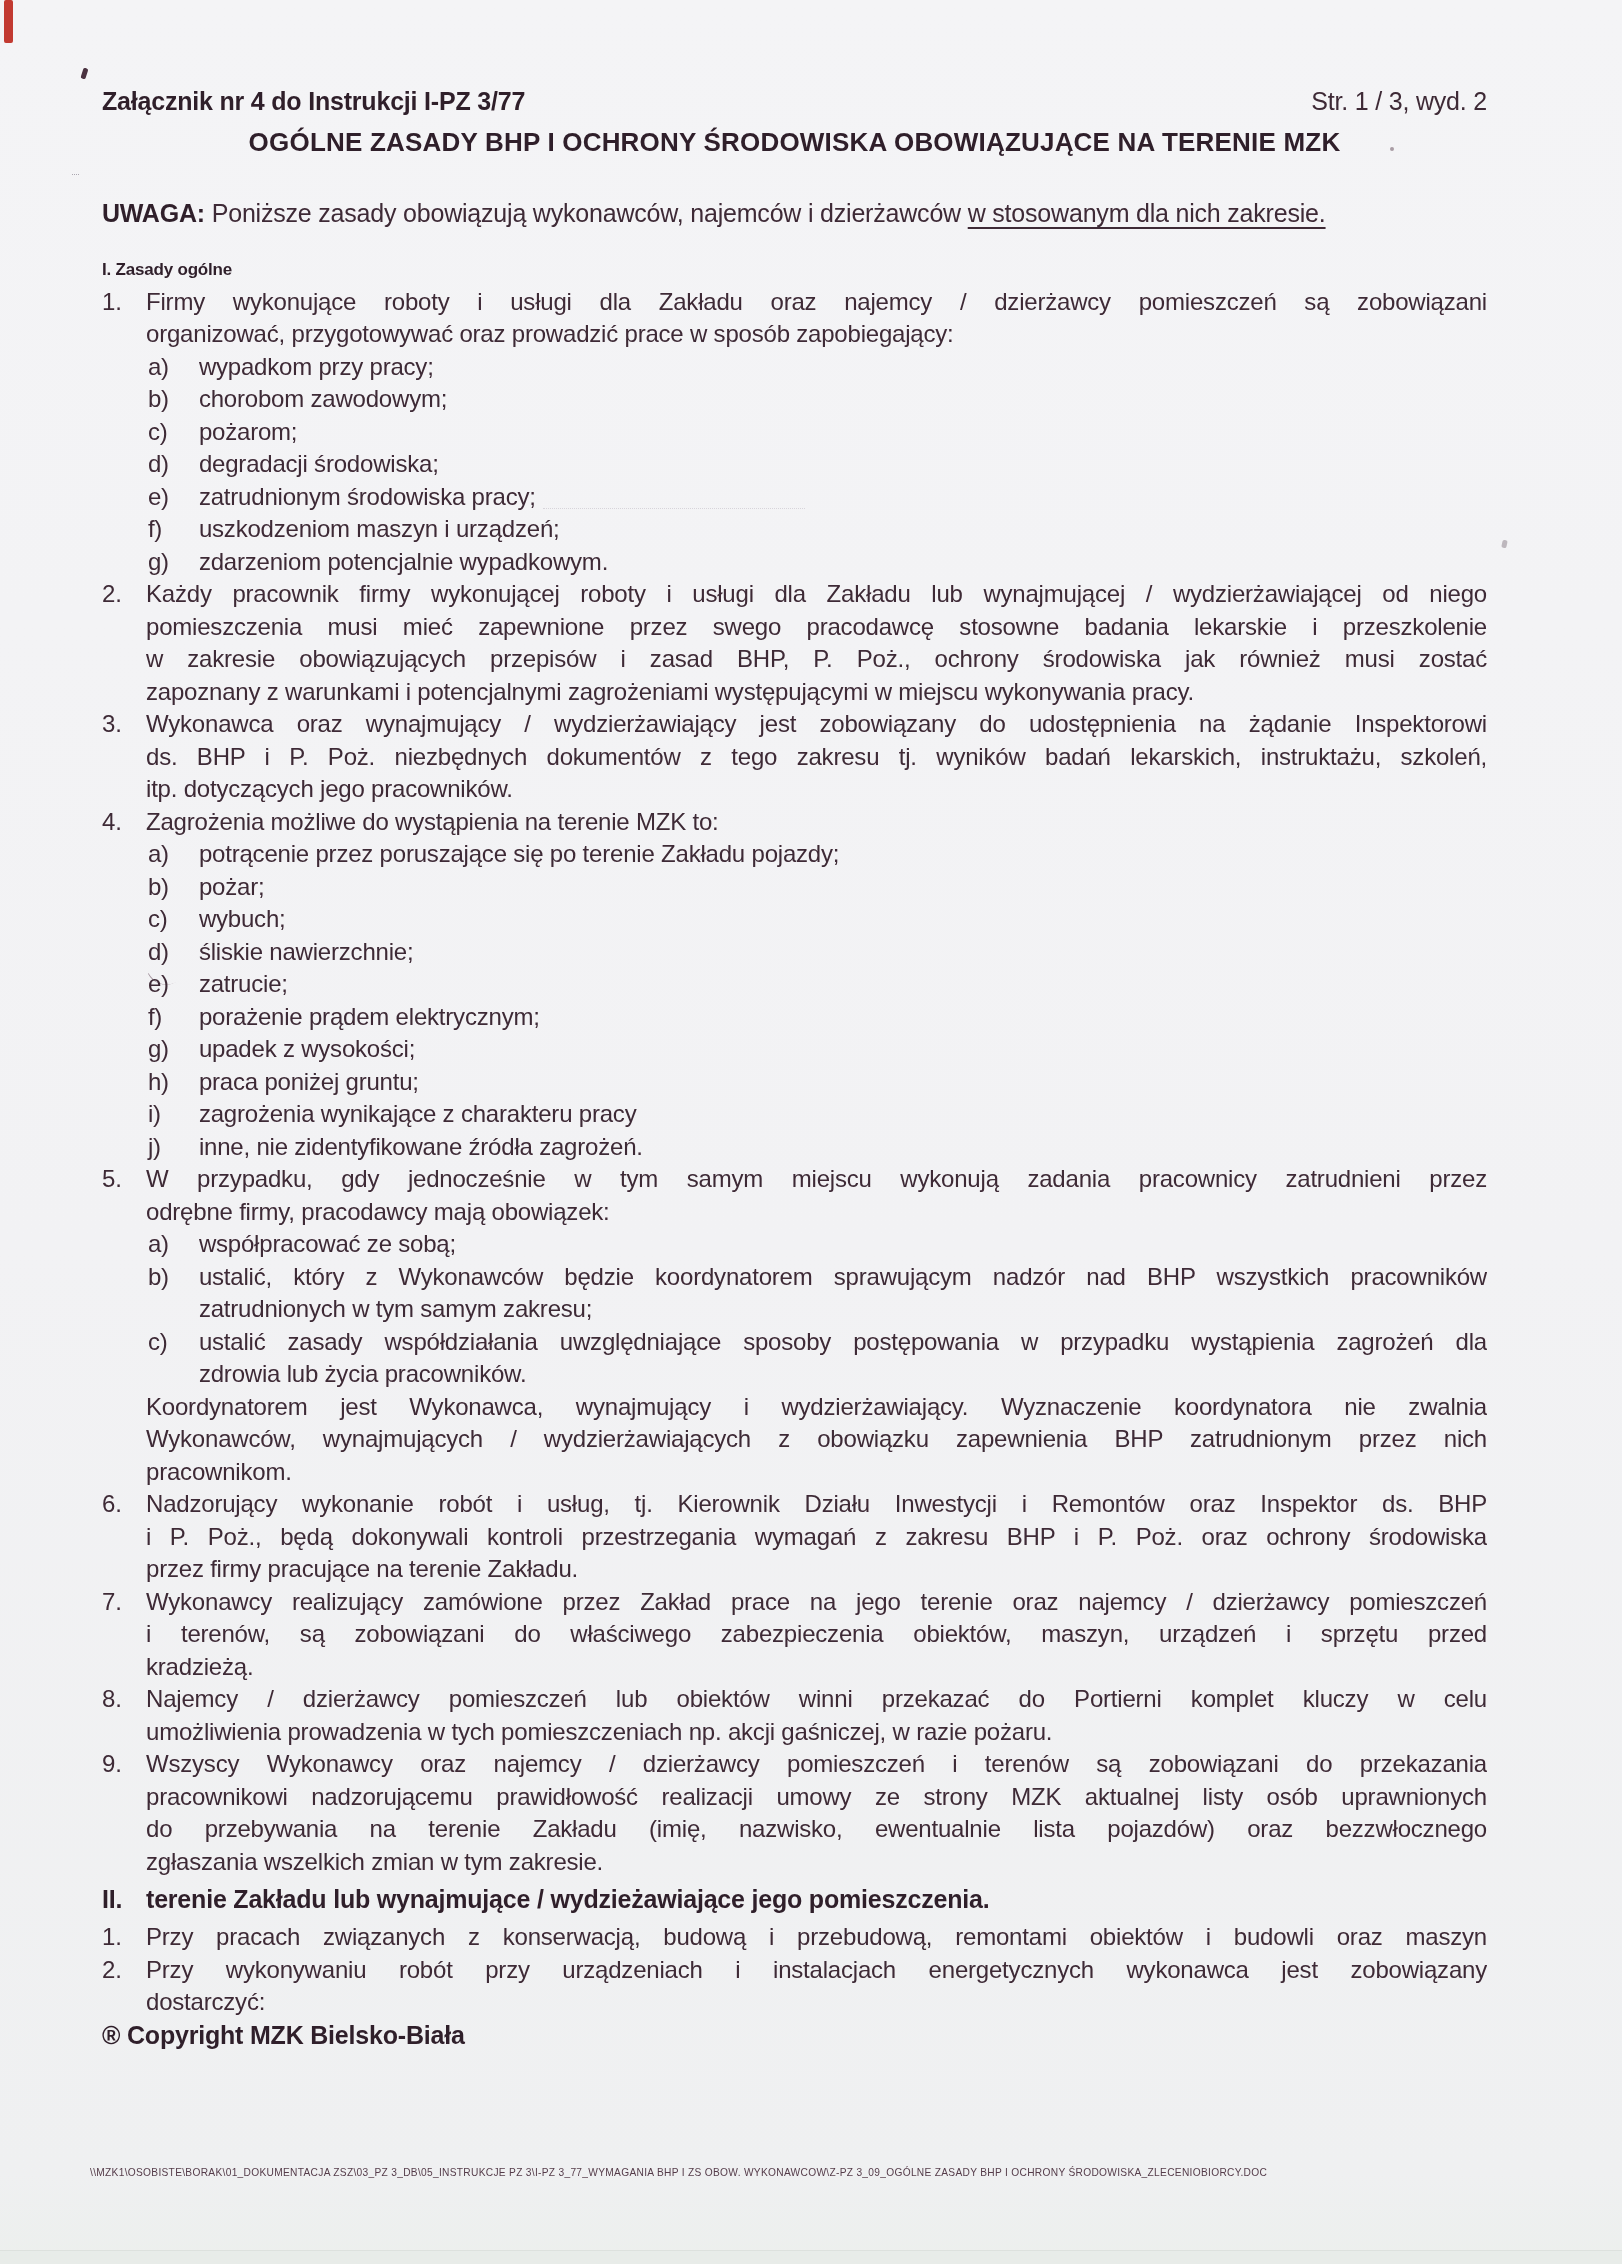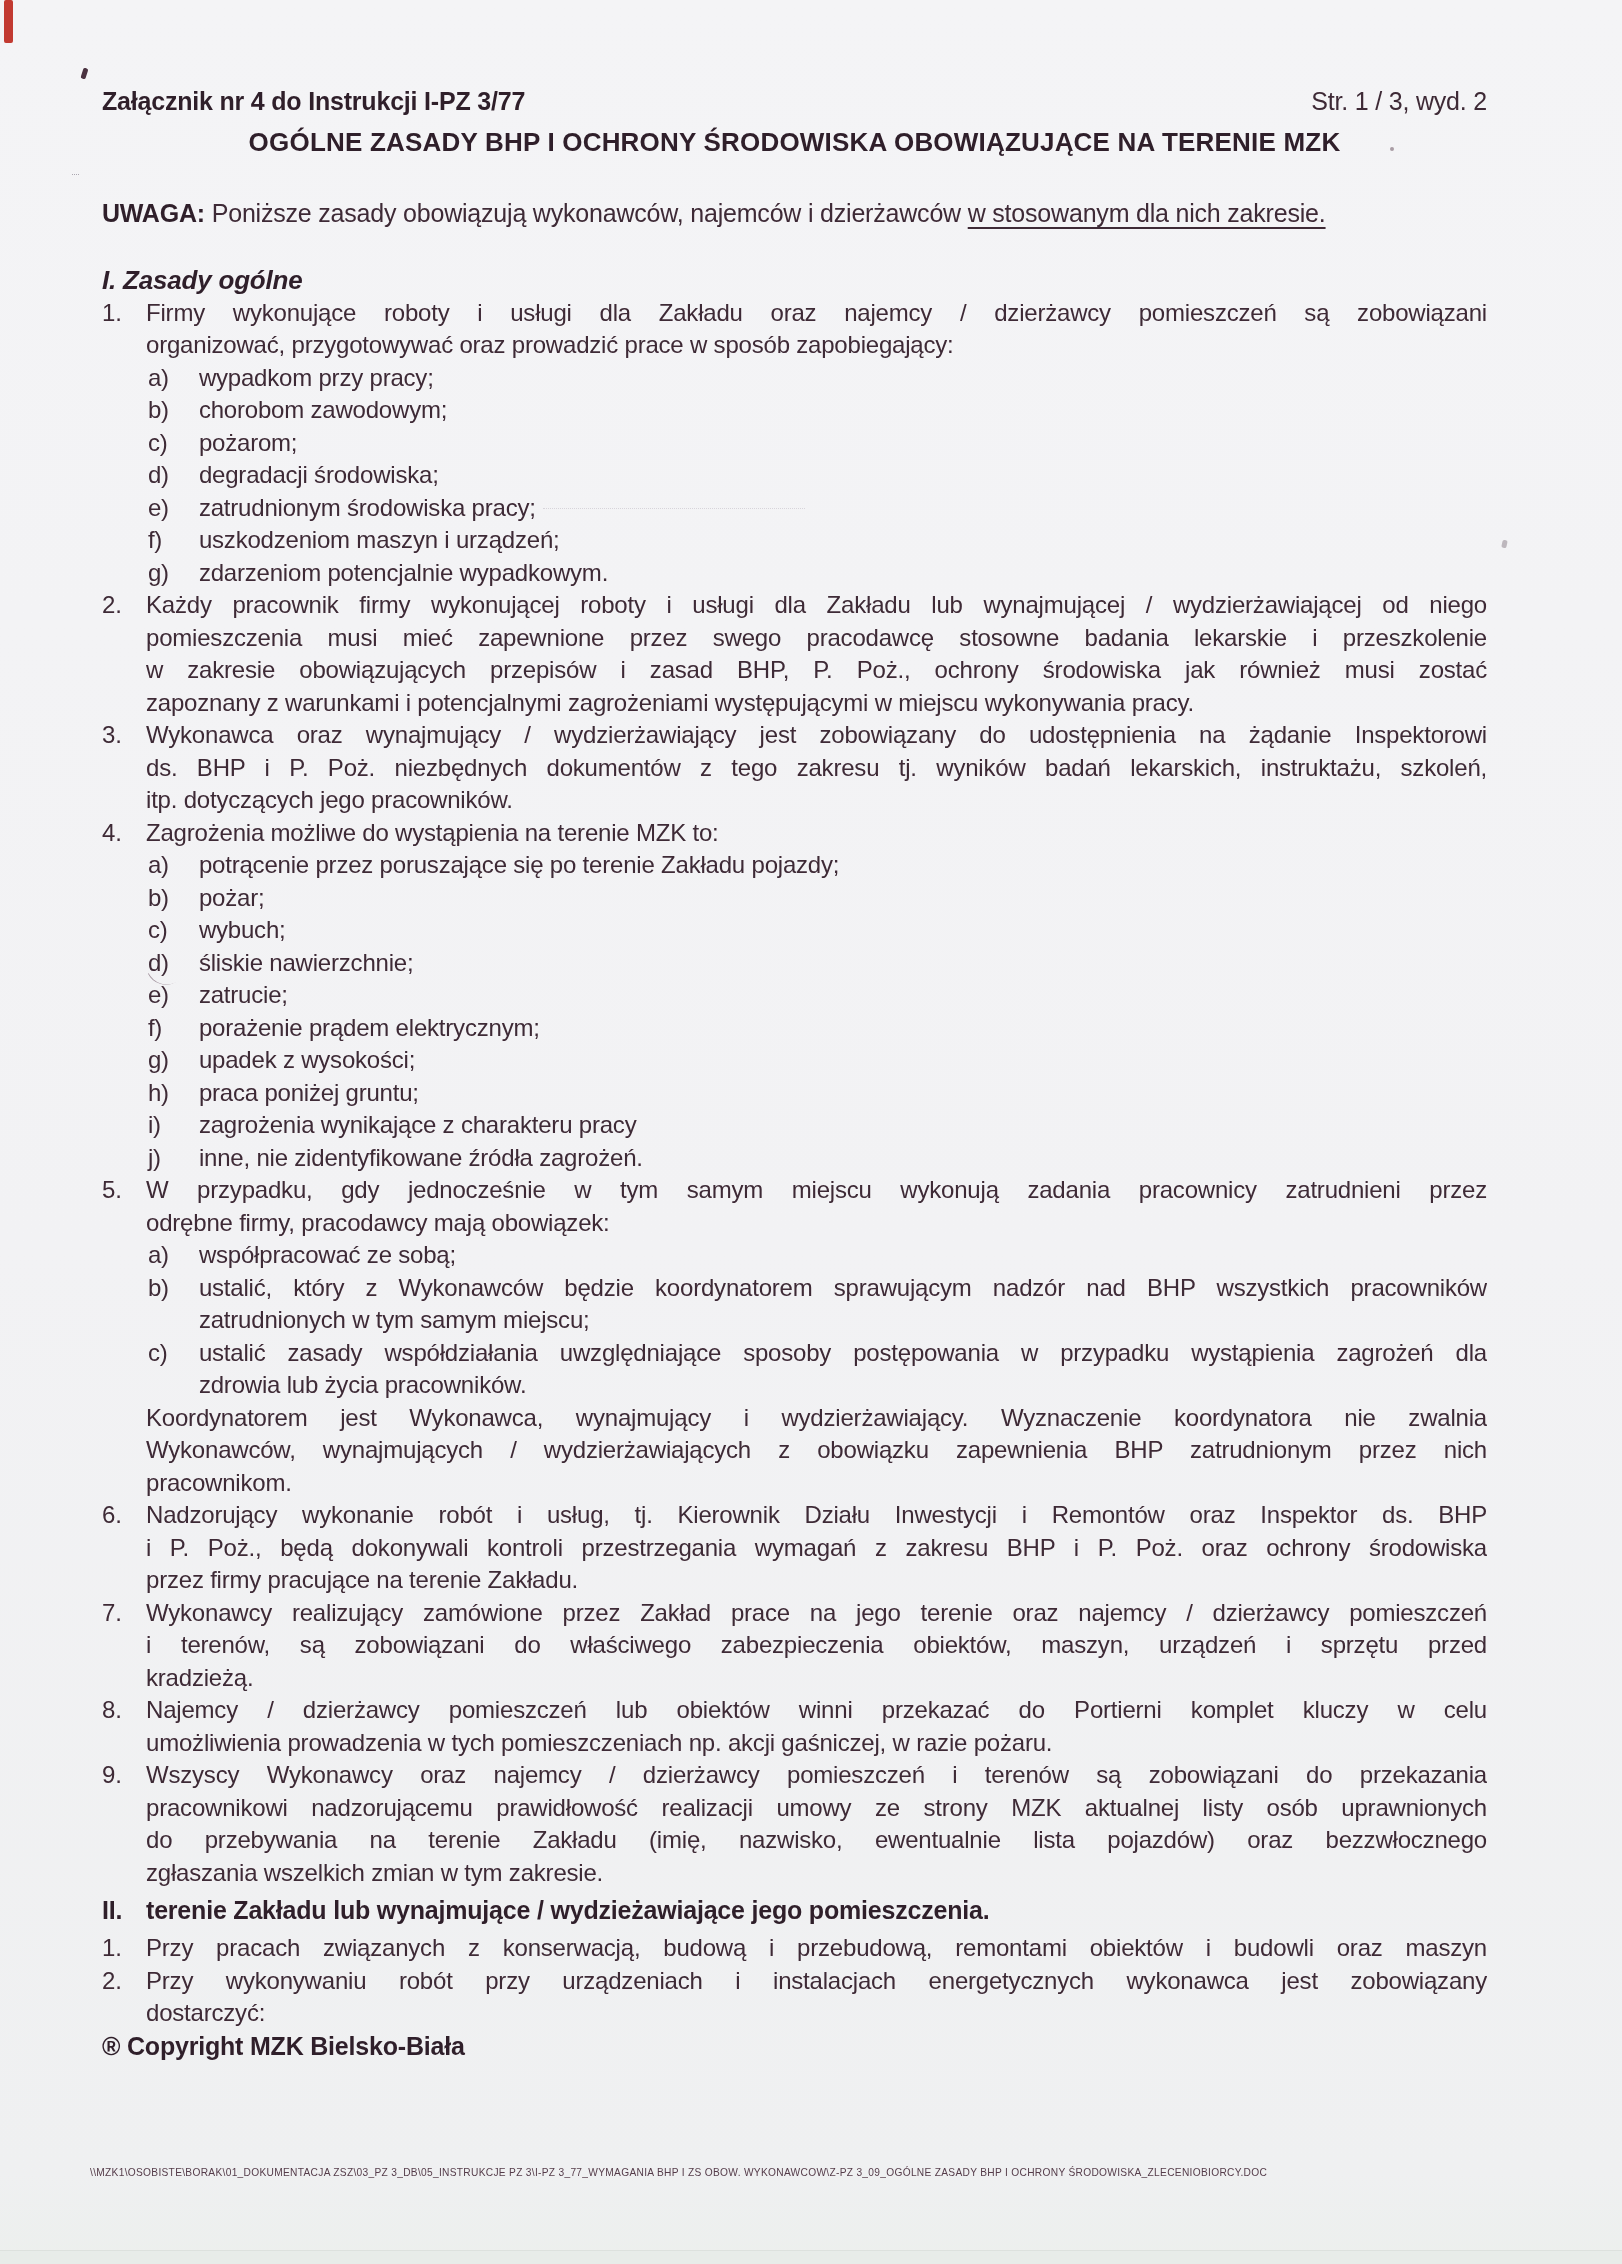--- a/index.html
+++ b/index.html
@@ -14,21 +14,21 @@
   .content {
     position:absolute; left:102px; top:85px; width:1385px;
     font-size:24px; line-height:32.5px; letter-spacing:-0.2px;
   }
   .b { font-weight:bold; color:var(--ink_strong,#2f1f2a); }
 
   .hdr { display:flex; justify-content:space-between; align-items:baseline; line-height:33px; font-size:25px; }
   .title { text-align:center; font-size:26px; line-height:33px; margin-top:7.8px; letter-spacing:0.2px; }
   .notice { margin-top:38px; line-height:33px; font-size:25px; }
   .u { text-decoration:underline; text-underline-offset:4.9px; text-decoration-thickness:1.9px; }
-  .h1 { margin-top:34px; font-size:26px; line-height:33px;font-style:italic; }
+  .h1 { margin-top:23px; font-size:17px; line-height:33px; }
 
   .item { display:flex; }
   .num { flex:none; width:44px; }
   .ibody { flex:1; min-width:0; }
 
   .ln { height:32.5px; overflow:hidden; text-align:justify; text-align-last:justify; }
   .ln.last { text-align-last:left; }
   .noj .ln { text-align-last:left; }
 
   .sub { display:flex; padding-left:1.9px; }
@@ -277,21 +277,21 @@
               <div class="para">
                 <div class="ln last">współpracować ze sobą;</div>
               </div>
             </div>
           </div>
         <div class="sub">
             <span class="slet">b)</span>
             <div class="sbody">
               <div class="para">
                 <div class="ln">ustalić, który z Wykonawców będzie koordynatorem sprawującym nadzór nad BHP wszystkich pracowników</div>
-                <div class="ln last">zatrudnionych w tym samym miejscu;</div>
+                <div class="ln last">zatrudnionych w tym samym zakresu;</div>
               </div>
             </div>
           </div>
         <div class="sub">
             <span class="slet">c)</span>
             <div class="sbody">
               <div class="para">
                 <div class="ln">ustalić zasady współdziałania uwzględniające sposoby postępowania w przypadku wystąpienia zagrożeń dla</div>
                 <div class="ln last">zdrowia lub życia pracowników.</div>
               </div>

